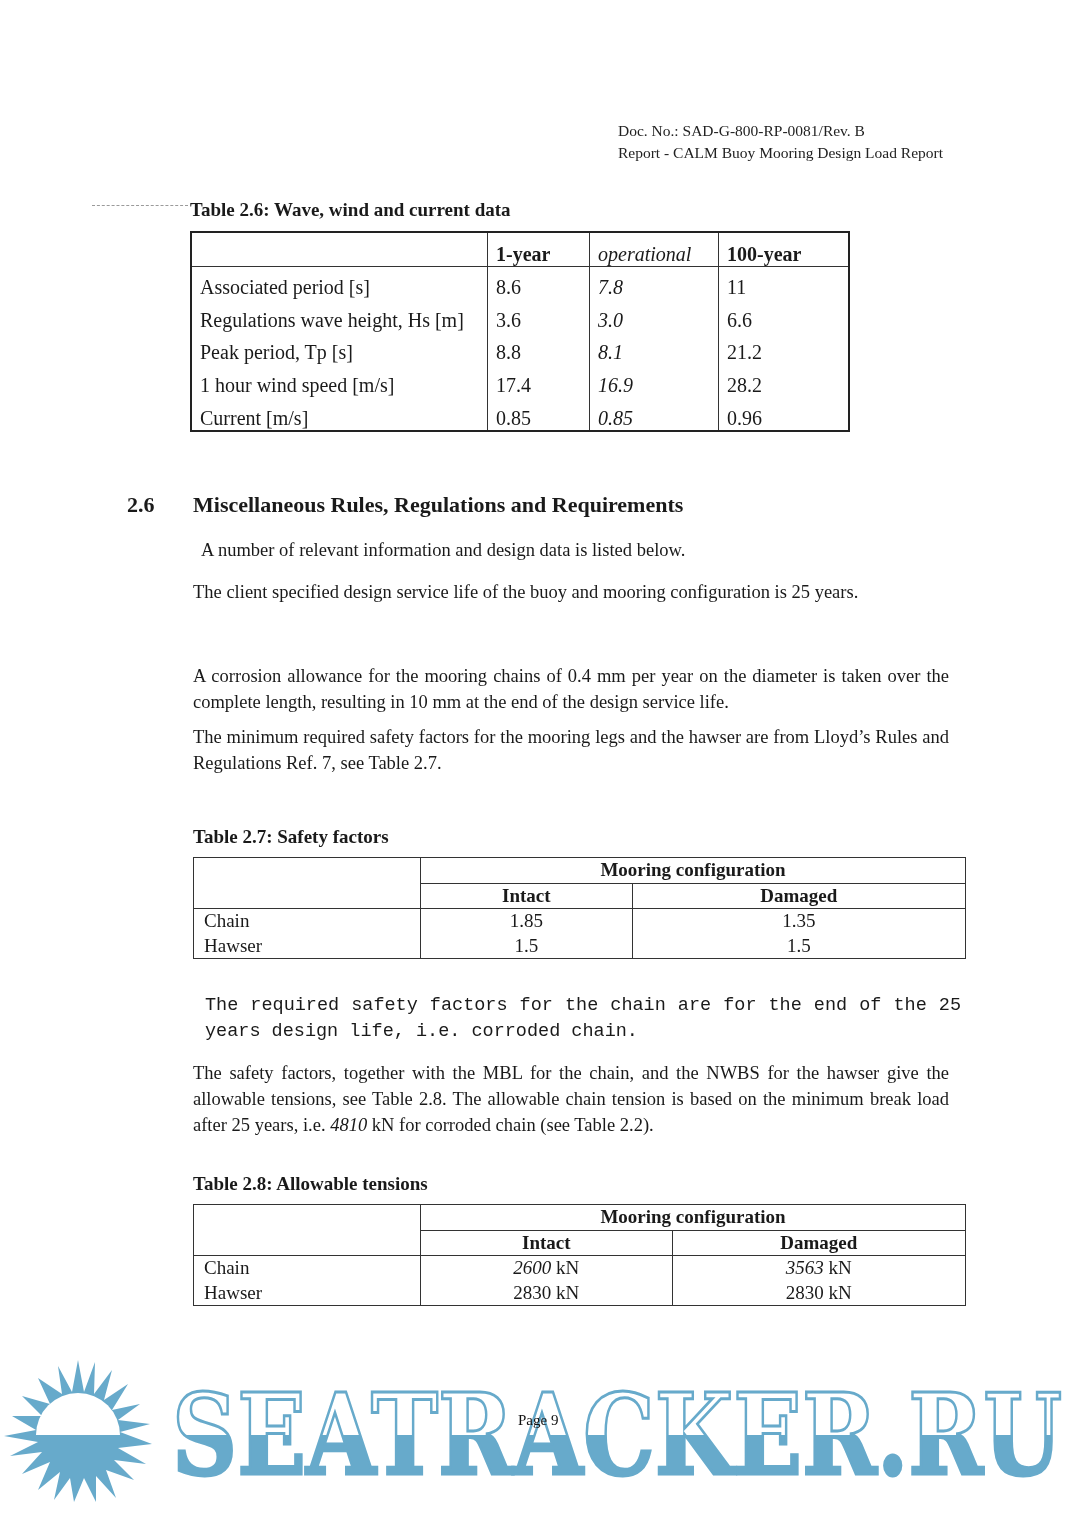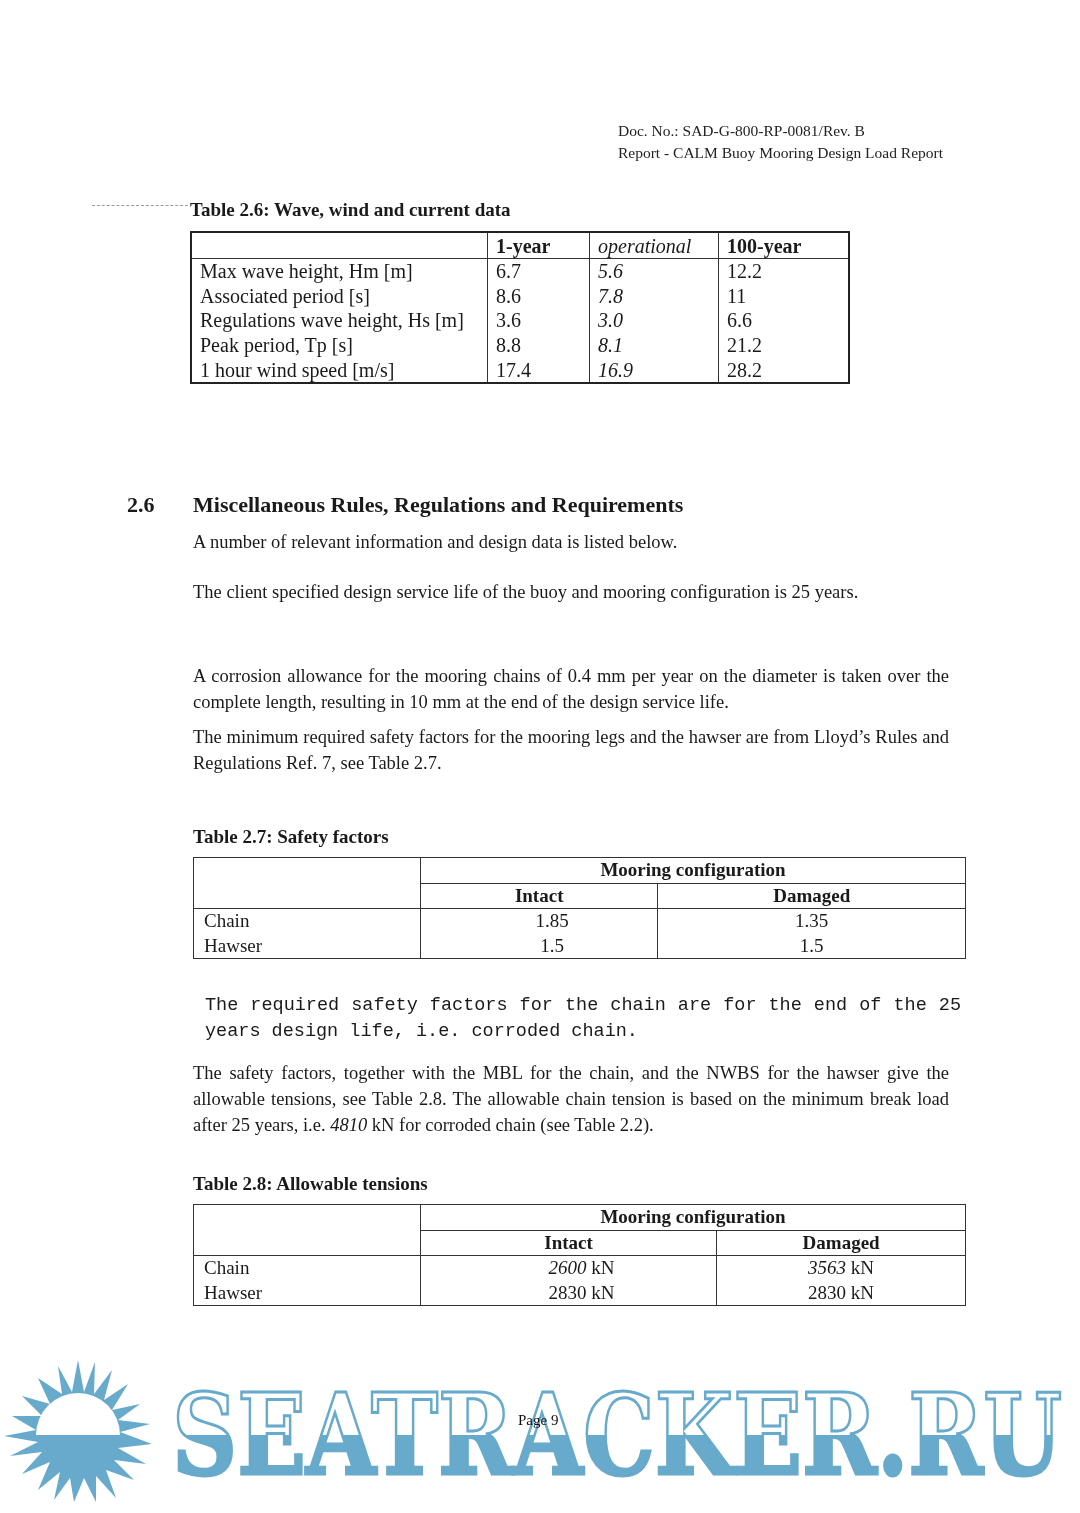--- a/index.html
+++ b/index.html
@@ -5,38 +5,38 @@
   html, body { margin:0; padding:0; }
   body { width:1080px; height:1513px; background:#ffffff; position:relative; overflow:hidden;
          font-family:"Liberation Serif", "DejaVu Serif", serif; color:#1a1a1a; }
   .abs { position:absolute; }
   .hdr { right:137px; text-align:left; font-size:15.5px; line-height:22px; color:#222; }
   .cap { font-weight:bold; font-size:19px; }
   .scan-dash { left:92px; top:205px; width:96px; height:0; border-top:1px dashed #9a9a9a; }
   table { border-collapse:collapse; }
   
   #t26 { left:190px; top:231px; width:660px; border:2px solid #222; font-size:20px; }
-  #t26 td { padding:0 0 0 8px; height:24.6px; line-height:24px; vertical-align:middle; }
+  #t26 td { padding:8px 0 0 8px; height:24.6px; line-height:24px; vertical-align:middle; }
   #t26 .c0 { width:287px; border-right:1.5px solid #333; }
   #t26 .c1 { width:93px; border-right:1.5px solid #333; }
   #t26 .c2 { width:120px; border-right:1.5px solid #333; }
   #t26 thead td { font-weight:bold; border-bottom:1.5px solid #333; height:25px; }
   #t26 thead td.it { font-style:italic; font-weight:normal; }
   #t26 .ital { font-style:italic; }
   .sec-num { left:127px; top:492px; font-weight:bold; font-size:22px; }
   .sec-title { left:193px; top:492px; font-weight:bold; font-size:22px; }
   .para { left:193px; width:756px; font-size:18.5px; line-height:26px; text-align:justify; }
   
   .tsf { left:193px; width:773px; border:1.5px solid #333; font-size:19px; }
   .tsf td { height:24.5px; line-height:24px; padding:0; }
   .tsf .lbl { width:216px; border-right:1.5px solid #333; padding-left:10px; text-align:left; }
   .tsf .hd { font-weight:bold; text-align:center; border-bottom:1.5px solid #333; }
   .tsf .hd2 { border-right:1.5px solid #333; }
   .tsf .val { text-align:center; }
-  .tsf .vl { border-right:1.5px solid #333;padding-left:26px; }
+  .tsf .vl { border-right:1.5px solid #333; }
   .tsf tr.hsep td.lbl { border-bottom:1.5px solid #333; }
   .ital { font-style:italic; }
   .page-no { left:518px; top:1412px; font-size:15px; color:#111; z-index:3; }
   .wm { left:0; top:1352px; width:1080px; height:150px; z-index:1; }
 </style>
 </head>
 <body>
 
 <div class="abs hdr" style="top:120px;">
   <div>Doc. No.: SAD-G-800-RP-0081/Rev. B</div>
@@ -50,26 +50,20 @@
   <thead>
     <tr>
       <td class="c0"></td>
       <td class="c1">1-year</td>
       <td class="c2 it">operational</td>
       <td>100-year</td>
     </tr>
   </thead>
   <tbody>
     <tr>
-      <td class="c0">Max wave height, Hm [m]</td>
-      <td class="c1">6.7</td>
-      <td class="c2 ital">5.6</td>
-      <td>12.2</td>
-    </tr>
-    <tr>
       <td class="c0">Associated period [s]</td>
       <td class="c1">8.6</td>
       <td class="c2 ital">7.8</td>
       <td>11</td>
     </tr>
     <tr>
       <td class="c0">Regulations wave height, Hs [m]</td>
       <td class="c1">3.6</td>
       <td class="c2 ital">3.0</td>
       <td>6.6</td>
@@ -79,27 +73,33 @@
       <td class="c1">8.8</td>
       <td class="c2 ital">8.1</td>
       <td>21.2</td>
     </tr>
     <tr>
       <td class="c0">1 hour wind speed [m/s]</td>
       <td class="c1">17.4</td>
       <td class="c2 ital">16.9</td>
       <td>28.2</td>
     </tr>
+    <tr>
+      <td class="c0">Current [m/s]</td>
+      <td class="c1">0.85</td>
+      <td class="c2 ital">0.85</td>
+      <td>0.96</td>
+    </tr>
   </tbody>
 </table>
 
 <div class="abs sec-num">2.6</div>
 <div class="abs sec-title">Miscellaneous Rules, Regulations and Requirements</div>
 
-<p class="abs para" style="top:529px; margin:0;">A number of relevant information and design data is listed below.</p>
+<p class="abs para" style="top:529px; margin:8px;">A number of relevant information and design data is listed below.</p>
 <p class="abs para" style="top:579px; margin:0;">The client specified design service life of the buoy and mooring configuration is 25 years.</p>
 <p class="abs para" style="top:663px; margin:0;">A corrosion allowance for the mooring chains of 0.4 mm per year on the diameter is taken over the complete length, resulting in 10 mm at the end of the design service life.</p>
 <p class="abs para" style="top:724px; margin:0;">The minimum required safety factors for the mooring legs and the hawser are from Lloyd’s Rules and Regulations Ref. 7, see Table 2.7.</p>
 
 <div class="abs cap" style="left:193px; top:826px;">Table 2.7: Safety factors</div>
 <table class="abs tsf" style="top:857px;">
   <tbody>
       <tr class="hsep">
     <td class="lbl" rowspan="2"></td>
     <td class="hd" colspan="2">Mooring configuration</td>

